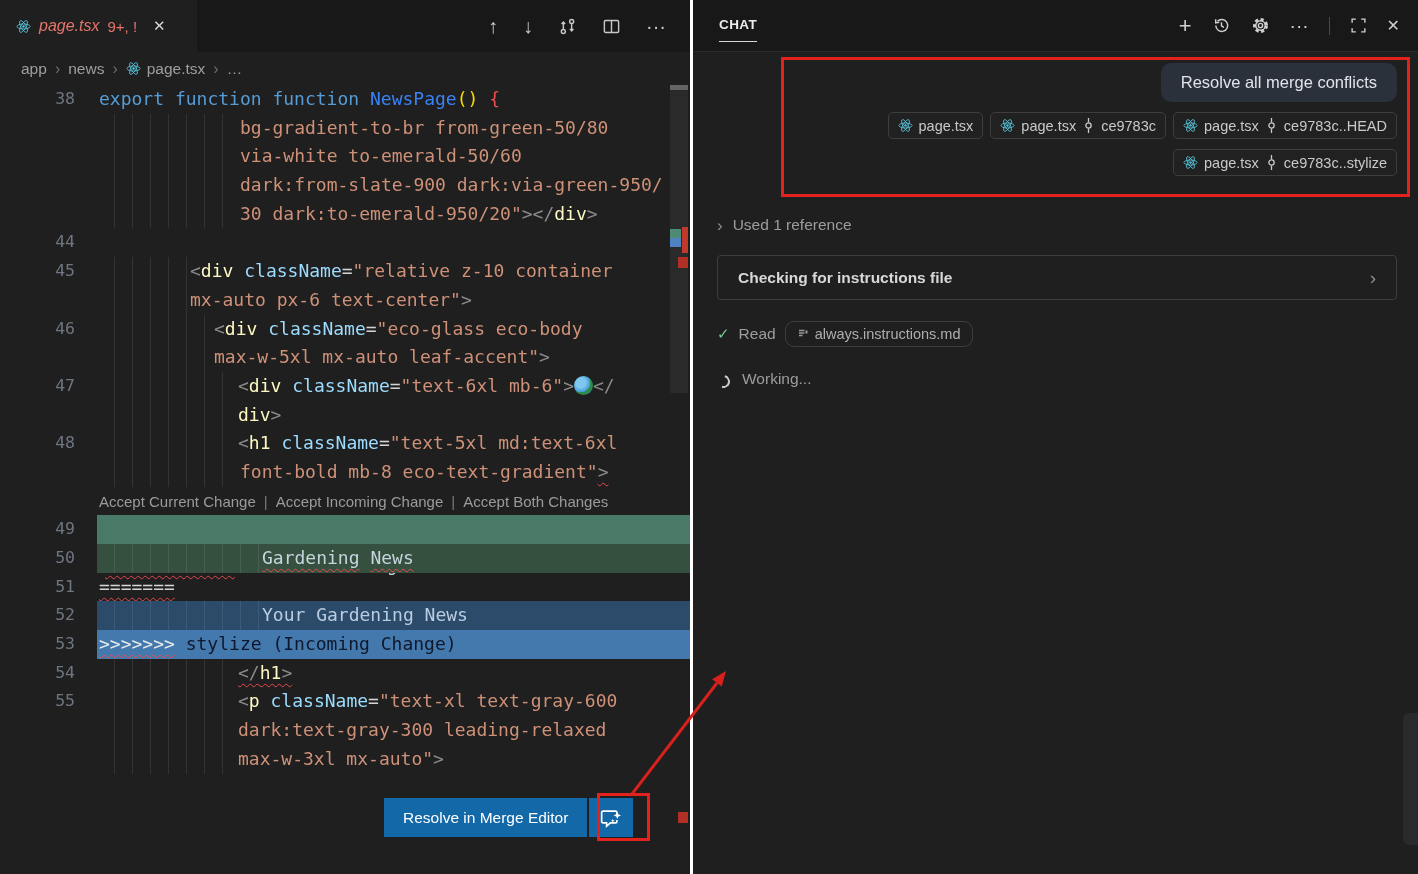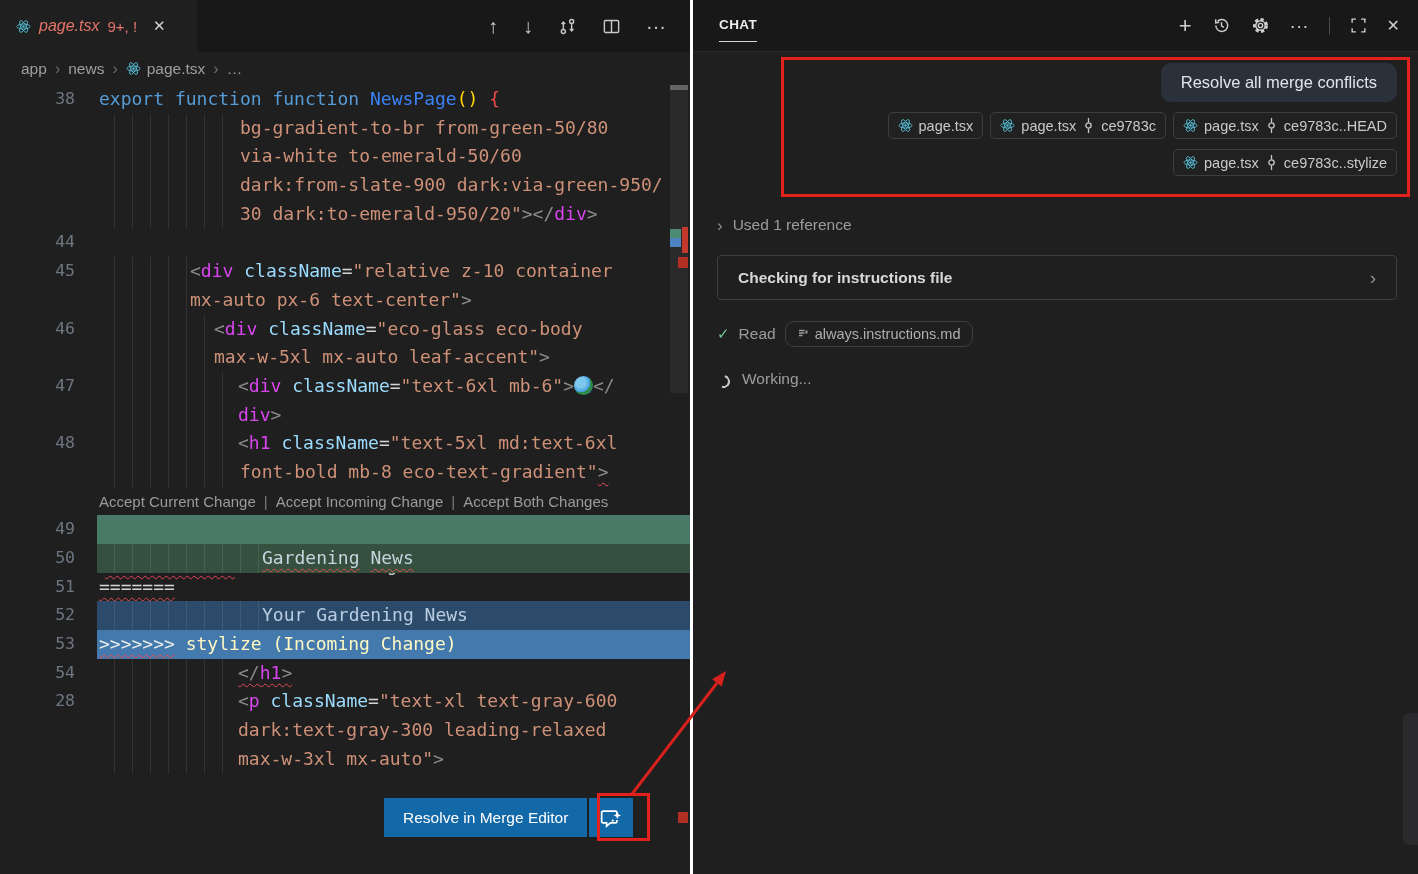--- a/index.html
+++ b/index.html
@@ -24,24 +24,24 @@
   .code-lines { position:absolute; left:0; top:85px; width:690px; }
   .crow { display:flex; height:28.7px; }
   .gut { width:97px; flex:0 0 97px; text-align:right; padding-right:22px;
          font-family:"DejaVu Sans Mono", monospace; font-size:16.5px; color:#6e7681; line-height:28.7px; }
   .code { position:relative; flex:1; line-height:28.7px; white-space:pre;
           font-family:"DejaVu Sans Mono", monospace; font-size:18px; color:#d4d4d4; }
   .guides { position:absolute; left:0; top:0; bottom:0;
             background:repeating-linear-gradient(to right, transparent 0, transparent 17px, rgba(255,255,255,0.09) 17px, rgba(255,255,255,0.09) 18px); }
   .ct { position:relative; display:inline-block; }
   .tk.sq { text-decoration-line:underline; text-decoration-style:wavy; text-decoration-color:#e4494f; text-decoration-thickness:1.2px; text-underline-offset:4px; }
-  .c-kw{color:#569cd6} .c-fn{color:#3b82f6} .c-tag{color:#d946ef} .c-attr{color:#9cdcfe}
+  .c-kw{color:#569cd6} .c-fn{color:#3b82f6} .c-tag{color:#fef9c3} .c-attr{color:#9cdcfe}
   .c-str{color:#ce9178} .c-punc{color:#8a8a8a} .c-eq{color:#d4d4d4} .c-txt{color:#d4d4d4}
   .c-paren{color:#ffd700} .c-brace{color:#f14c4c}
-  .c-mk{color:#e8ecea} .c-mkt{color:#c9d8d1} .c-jsg{color:#c6d4dd} .c-jsb{color:#b9cde2} .c-mkb{color:#fef9c3}
+  .c-mk{color:#e8ecea} .c-mkt{color:#c9d8d1} .c-jsg{color:#c6d4dd} .c-jsb{color:#b9cde2} .c-mkb{color:#0f172a}
   .globe { display:inline-block; width:19px; height:19px; border-radius:50%; vertical-align:-3px;
            background:radial-gradient(circle at 35% 35%, #7ec8f0 0 28%, #3f9ad6 55%, #2e8c4a 56% 75%, #2f7fc0 76%); }
   .lens { font-family:"Liberation Sans", sans-serif; font-size:15px; color:#9b9b9b; }
   .lens .lens-link { cursor:pointer; }
   .lens .lens-sep { color:#7a7a7a; margin:0 8px; }
 
   .ruler-mark { position:absolute; }
   .scroll-slider { position:absolute; left:670px; top:85px; width:18px; height:308px; background:rgba(121,121,121,0.12); }
   .scroll-top { position:absolute; left:670px; top:85px; width:18px; height:5px; background:rgba(170,170,170,0.45); }
 
@@ -222,21 +222,21 @@
         </div>
         <div class="crow">
           <div class="gut">53</div>
           <div class="code" style="background: rgb(68, 121, 174);"><span class="ct" style="padding-left: 2px;"><span class="tk c-mk sq">&gt;&gt;&gt;&gt;&gt;&gt;&gt;</span><span class="tk c-mkb"> stylize (Incoming Change)</span></span></div>
         </div>
         <div class="crow">
           <div class="gut">54</div>
           <div class="code"><div class="guides" style="width: 139px;"></div><span class="ct" style="padding-left: 141px;"><span class="tk c-punc sq">&lt;/</span><span class="tk c-tag sq">h1</span><span class="tk c-punc sq">&gt;</span></span></div>
         </div>
         <div class="crow">
-          <div class="gut">28</div>
+          <div class="gut">55</div>
           <div class="code"><div class="guides" style="width: 139px;"></div><span class="ct" style="padding-left: 141px;"><span class="tk c-punc">&lt;</span><span class="tk c-tag">p</span><span class="tk"> </span><span class="tk c-attr">className</span><span class="tk c-eq">=</span><span class="tk c-str">"text-xl text-gray-600</span></span></div>
         </div>
         <div class="crow">
           <div class="gut"></div>
           <div class="code"><div class="guides" style="width: 139px;"></div><span class="ct" style="padding-left: 141px;"><span class="tk c-str">dark:text-gray-300 leading-relaxed</span></span></div>
         </div>
         <div class="crow">
           <div class="gut"></div>
           <div class="code"><div class="guides" style="width: 139px;"></div><span class="ct" style="padding-left: 141px;"><span class="tk c-str">max-w-3xl mx-auto"</span><span class="tk c-punc">&gt;</span></span></div>
         </div>

